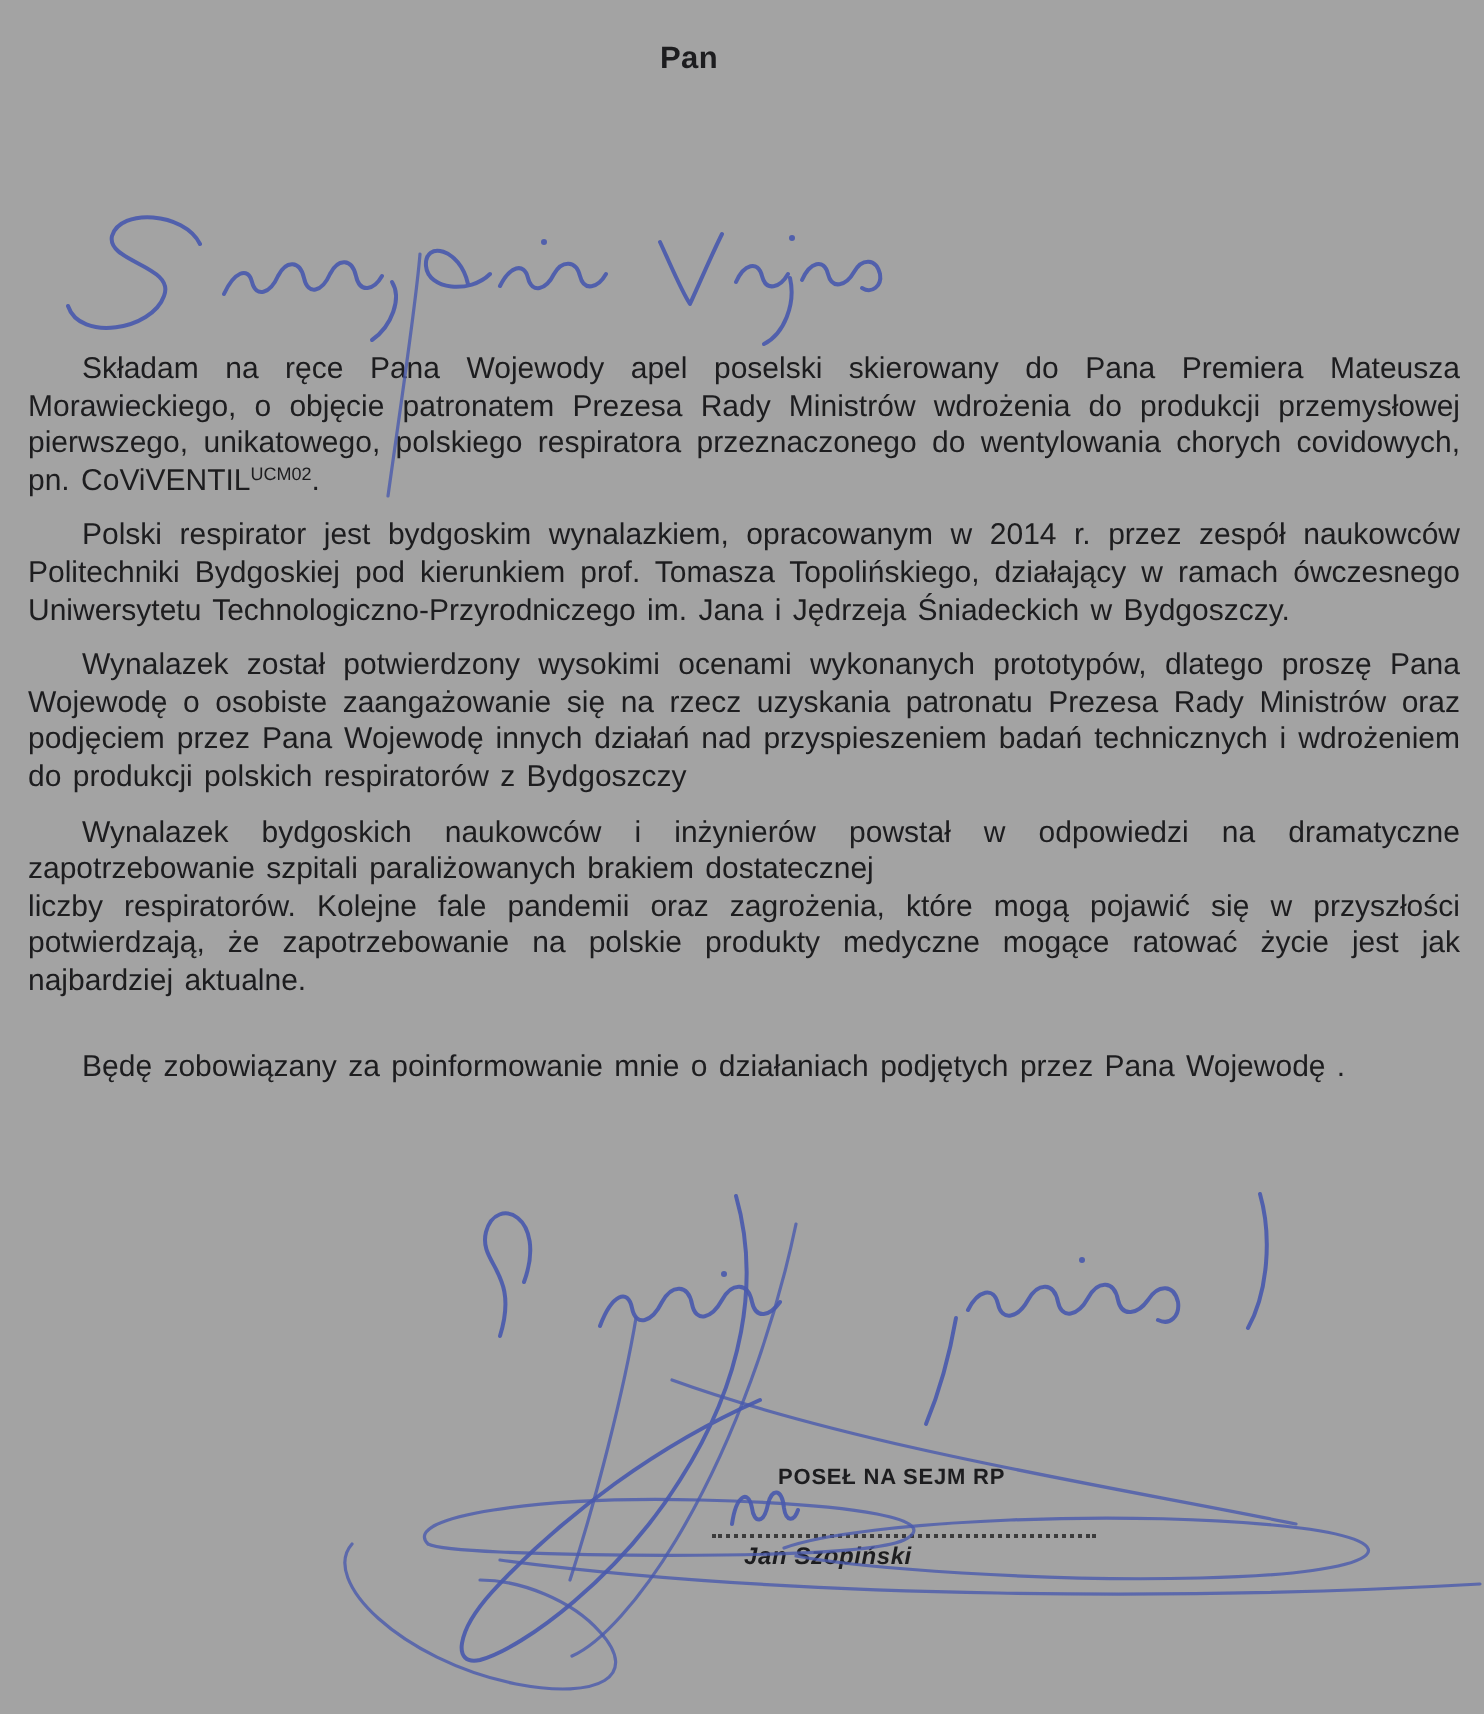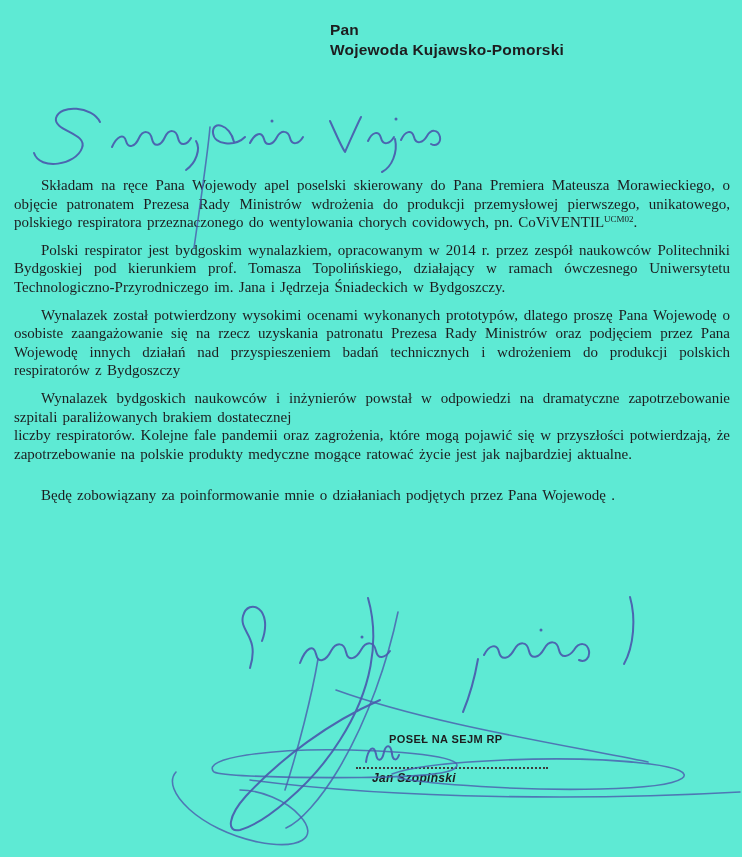--- a/index.html
+++ b/index.html
@@ -1,19 +1,19 @@
 <!DOCTYPE html>
 <html lang="pl"><head>
 <meta charset="utf-8">
 <style>
   html,body{margin:0;padding:0;background:#e8e8e8;}
   .page{
     position:relative;
     width:742px;height:857px;
-    background:#5eead4;
+    background:#a3a3a3;
     overflow:hidden;
     font-family:"Liberation Sans", sans-serif;
     color:#1d1d1f;
     margin:0 auto;
   }
   
   .recipient{
     position:absolute;left:330px;top:20px;
     font-weight:bold;font-size:15.5px;line-height:19.5px;
     letter-spacing:0.2px;
@@ -21,21 +21,20 @@
   
   .body-text{
     position:absolute;left:14px;top:176px;width:716px;
   }
   .para{
     margin:0 0 9px 0;
     font-size:15px;line-height:18.6px;
     text-align:justify;
     text-indent:27px;
     word-spacing:1.5px;
-    font-family:Liberation Serif, serif;
   }
   .preline{white-space:pre-line;}
   .para sup{font-size:9px;line-height:0;vertical-align:5px;letter-spacing:0;}
   .para.p5{line-height:25px;margin-top:20px;}
   
   .sig-role{
     position:absolute;left:367px;top:733px;
     font-size:11px;font-weight:bold;letter-spacing:0.4px;margin-left:22px;
   }
   .sig-dots{
@@ -61,21 +60,20 @@
   svg.ink circle{fill:currentColor;stroke-width:0;}
   svg.ink .thin{stroke-width:1.6;opacity:0.8;}
 </style>
 </head>
 <body>
 
 <div class="page">
 
   <div class="recipient">
     <div>Pan</div>
-    <div>Wojewoda Kujawsko-Pomorski</div>
   </div>
 
   <div class="body-text">
     <p class="para"><span>Składam na ręce Pana  Wojewody apel poselski skierowany do Pana  Premiera Mateusza Morawieckiego, o objęcie patronatem Prezesa Rady Ministrów wdrożenia do produkcji przemysłowej pierwszego, unikatowego, polskiego respiratora przeznaczonego do wentylowania chorych covidowych, pn. CoViVENTIL</span><sup>UCM02</sup><span>.</span></p>
     <p class="para">Polski respirator jest bydgoskim wynalazkiem, opracowanym w 2014 r. przez zespół naukowców Politechniki Bydgoskiej pod kierunkiem prof. Tomasza Topolińskiego, działający w ramach ówczesnego Uniwersytetu Technologiczno-Przyrodniczego im. Jana i Jędrzeja Śniadeckich w Bydgoszczy.</p>
     <p class="para">Wynalazek został potwierdzony wysokimi ocenami wykonanych prototypów, dlatego proszę Pana Wojewodę o osobiste zaangażowanie się na rzecz uzyskania patronatu Prezesa Rady Ministrów oraz podjęciem przez Pana Wojewodę innych działań nad przyspieszeniem badań technicznych i wdrożeniem do produkcji polskich respiratorów z Bydgoszczy</p>
     <p class="para preline">Wynalazek bydgoskich naukowców i inżynierów powstał w odpowiedzi na dramatyczne zapotrzebowanie szpitali paraliżowanych brakiem dostatecznej
 liczby respiratorów. Kolejne fale pandemii oraz zagrożenia, które mogą pojawić się w przyszłości potwierdzają, że zapotrzebowanie na polskie produkty medyczne mogące ratować życie jest jak najbardziej aktualne.</p>
     <p class="para p5">Będę zobowiązany za poinformowanie mnie o działaniach podjętych przez Pana Wojewodę .</p>
   </div>

